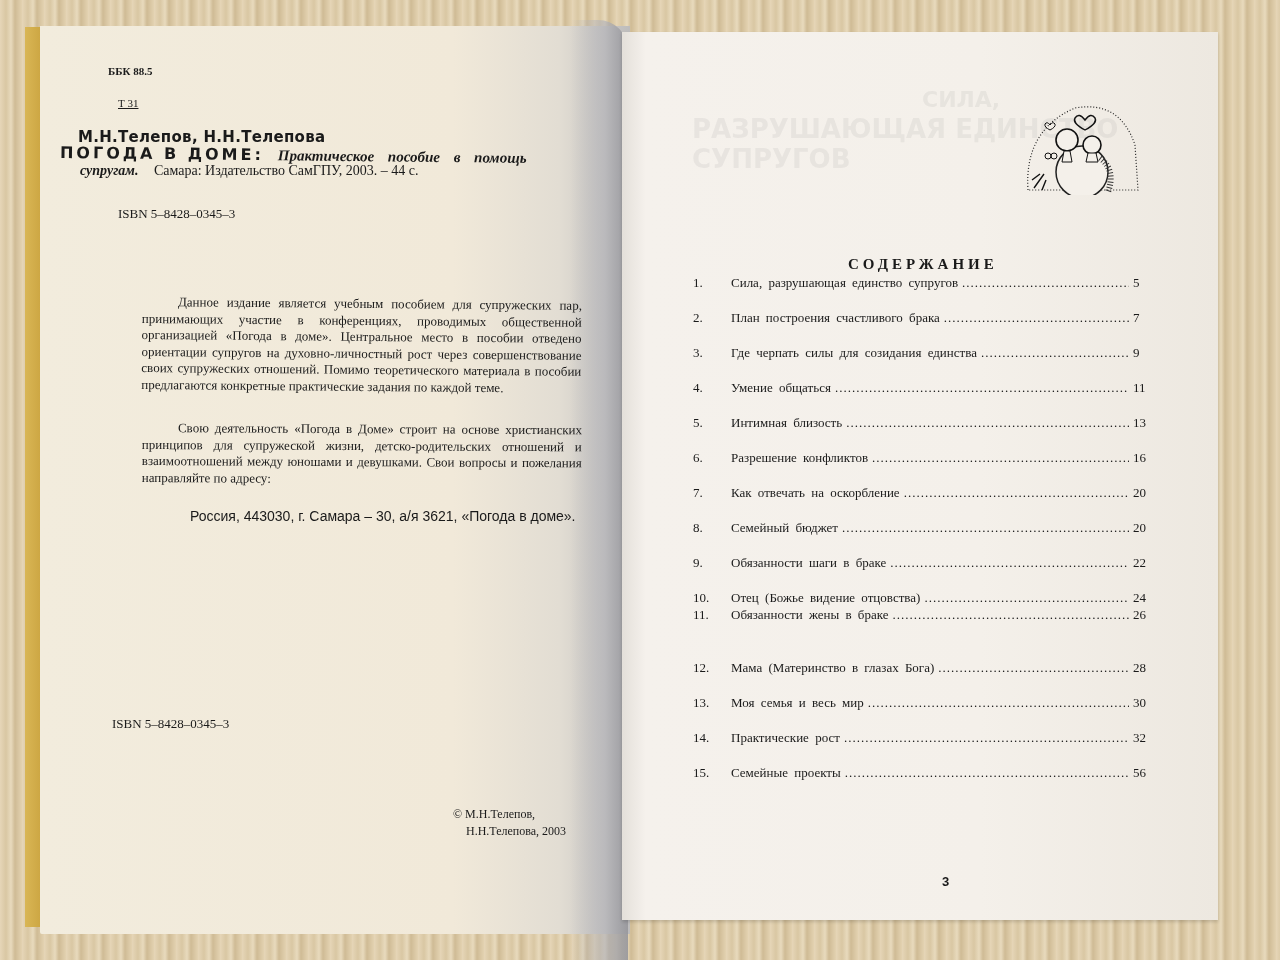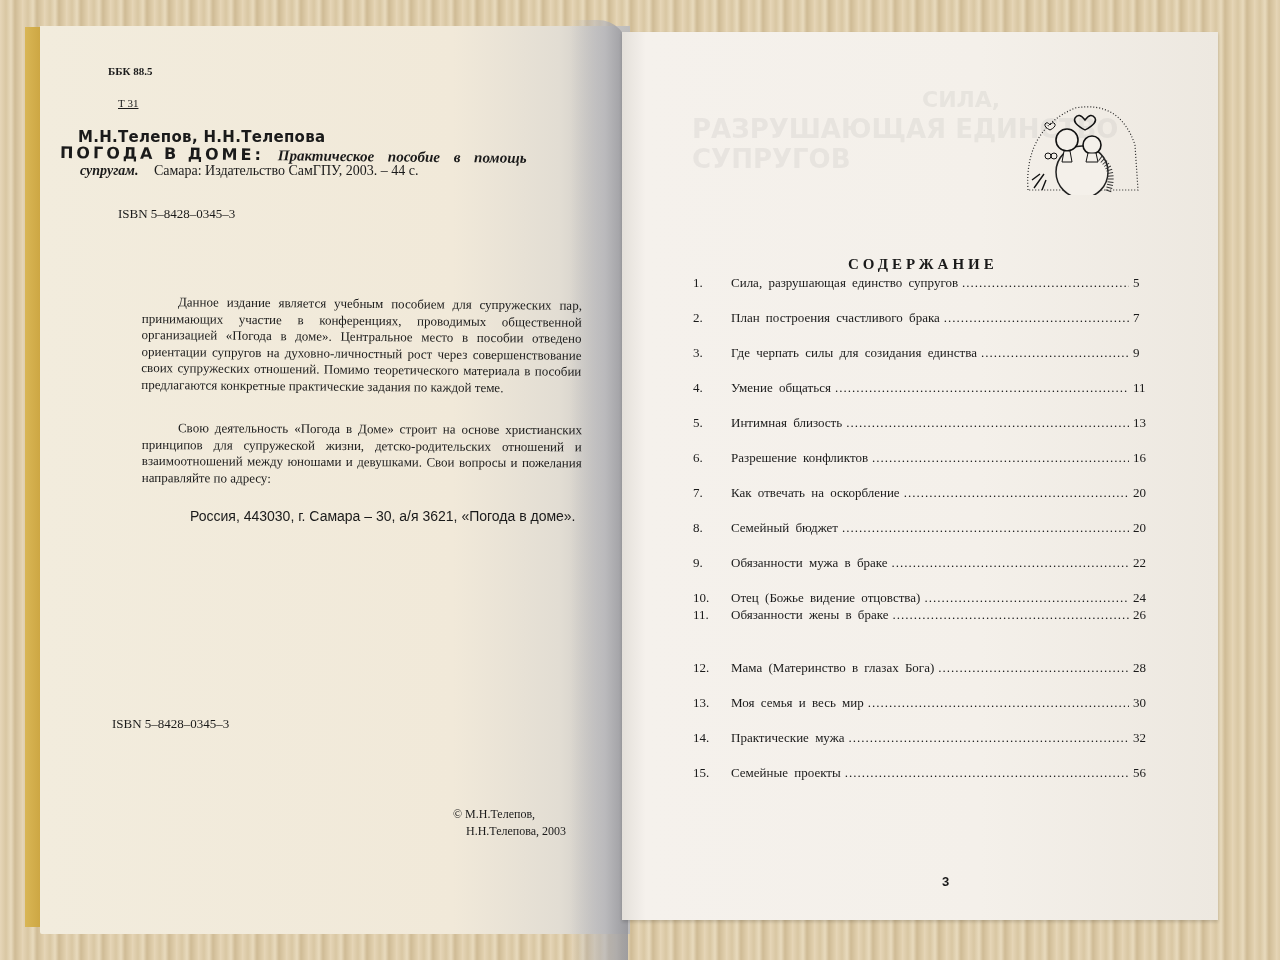--- a/index.html
+++ b/index.html
@@ -161,21 +161,21 @@
       <span class="toc-page">20</span>
     </div>
   <div class="toc-row" style="top:250px">
       <span class="toc-num">8.</span>
       <span class="toc-label">Семейный бюджет</span>
       <span class="toc-dots"></span>
       <span class="toc-page">20</span>
     </div>
   <div class="toc-row" style="top:285px">
       <span class="toc-num">9.</span>
-      <span class="toc-label">Обязанности мужа в браке</span>
+      <span class="toc-label">Обязанности шаги в браке</span>
       <span class="toc-dots"></span>
       <span class="toc-page">22</span>
     </div>
   <div class="toc-row" style="top:320px">
       <span class="toc-num">10.</span>
       <span class="toc-label">Отец (Божье видение отцовства)</span>
       <span class="toc-dots"></span>
       <span class="toc-page">24</span>
     </div>
   <div class="toc-row" style="top:337px">
@@ -191,21 +191,21 @@
       <span class="toc-page">28</span>
     </div>
   <div class="toc-row" style="top:425px">
       <span class="toc-num">13.</span>
       <span class="toc-label">Моя семья и весь мир</span>
       <span class="toc-dots"></span>
       <span class="toc-page">30</span>
     </div>
   <div class="toc-row" style="top:460px">
       <span class="toc-num">14.</span>
-      <span class="toc-label">Практические мужа</span>
+      <span class="toc-label">Практические рост</span>
       <span class="toc-dots"></span>
       <span class="toc-page">32</span>
     </div>
   <div class="toc-row" style="top:495px">
       <span class="toc-num">15.</span>
       <span class="toc-label">Семейные проекты</span>
       <span class="toc-dots"></span>
       <span class="toc-page">56</span>
     </div>
 </div>

